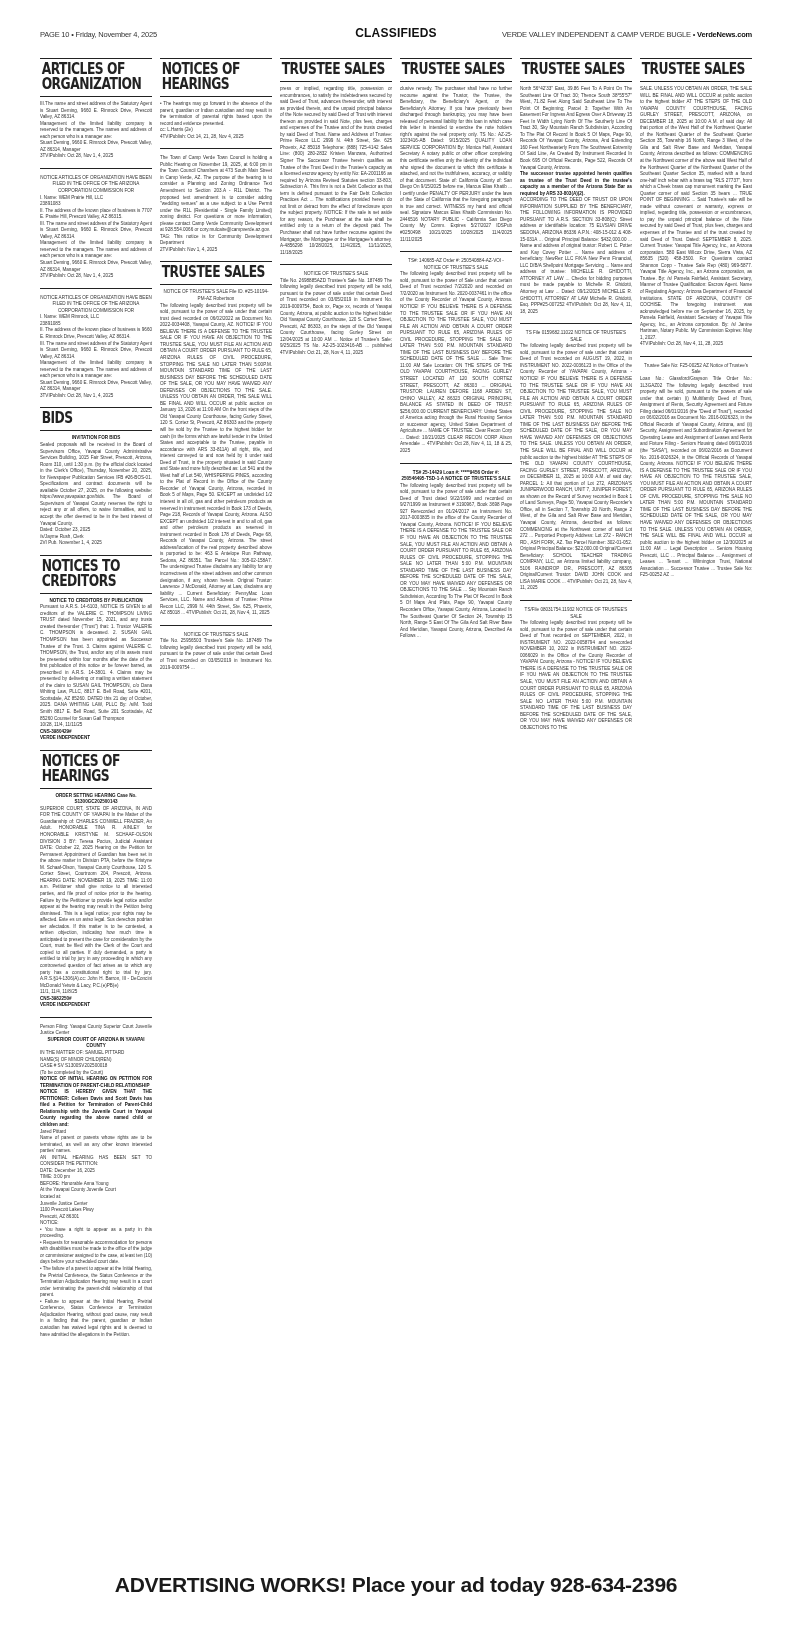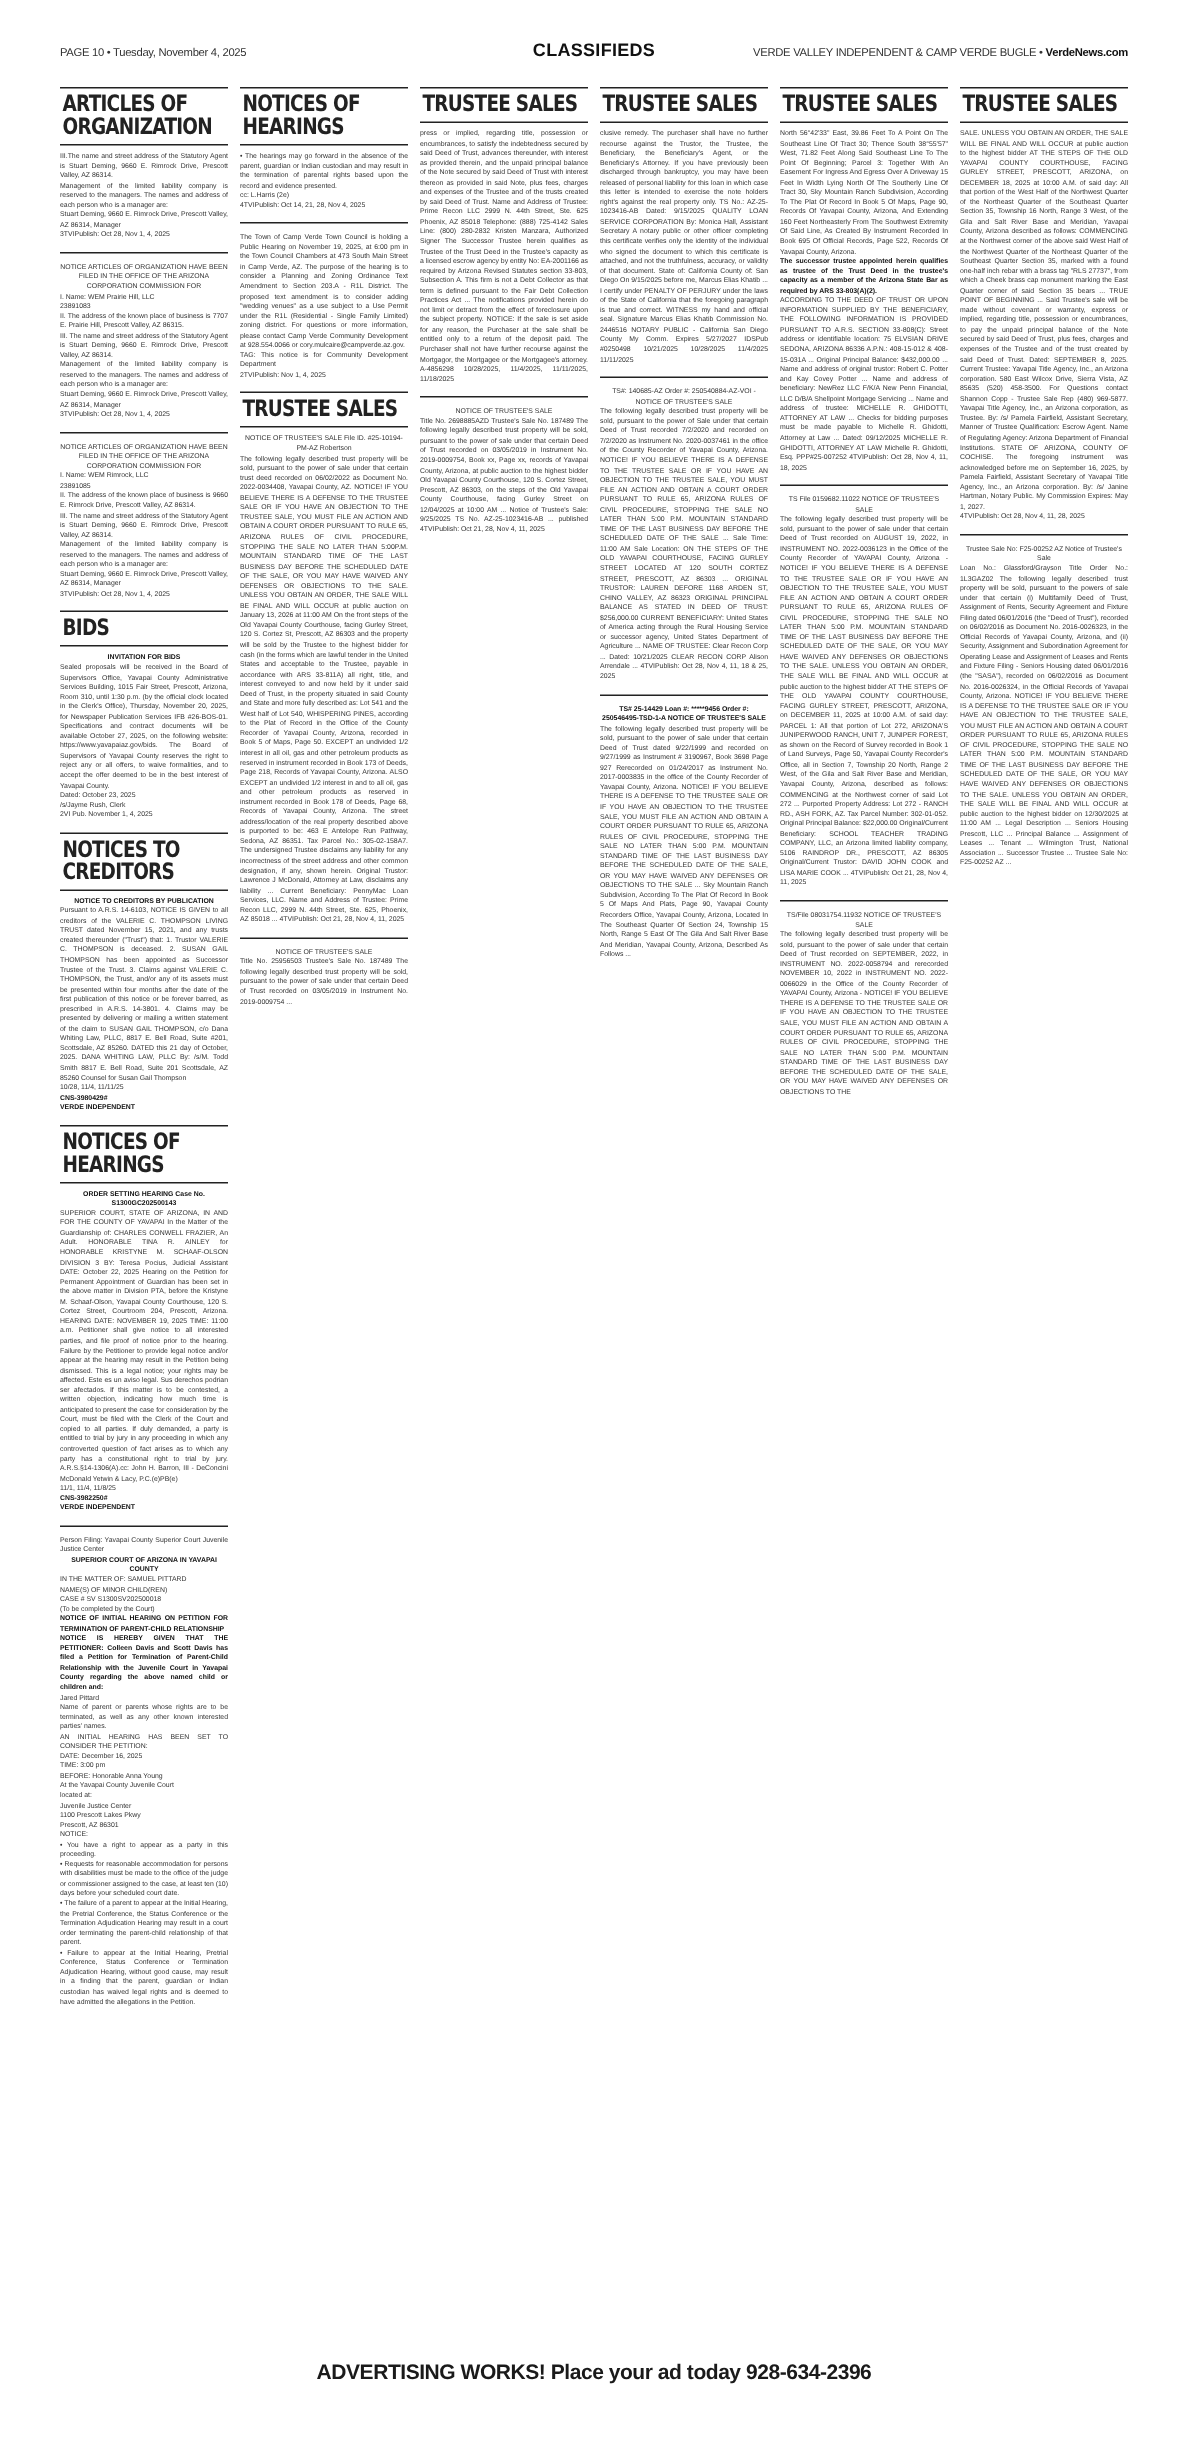--- a/index.html
+++ b/index.html
@@ -10,27 +10,27 @@
   .mh-right{position:absolute;right:0;top:4px;letter-spacing:-0.2px;}
   .mh-right b{color:#111;}
   .cols{position:absolute;top:58px;left:40px;width:712px;height:1520px;}
   .col{position:absolute;top:0;width:112px;height:1520px;overflow:hidden;}
   .hdr{border-top:1.5px solid #222;border-bottom:1px solid #222;font-family:"DejaVu Sans",sans-serif;font-weight:bold;font-size:15px;line-height:15px;color:#222;padding:3px 0 4px 2px;margin-bottom:4px;letter-spacing:-0.6px;transform:scaleX(0.82);transform-origin:left;width:122%;}
   .notice{font-size:4.6px;line-height:6.55px;text-align:justify;color:#333;}
   .notice p{margin:0;}
   .notice .c{text-align:center;}
   .notice .b{font-weight:bold;color:#111;}
   .sep{border-top:1px solid #222;margin:8px 0 6px 0;}
-  .footer-banner{position:absolute;top:1573px;left:0;right:0;text-align:center;font-weight:bold;font-size:14px;color:#1a1a1a;letter-spacing:-0.3px;}
+  .footer-banner{position:absolute;top:1573px;left:0;right:0;text-align:center;font-weight:bold;font-size:21px;color:#1a1a1a;letter-spacing:-0.3px;}
 </style>
 </head>
 <body>
 
 <div class="masthead">
-  <span class="mh-left">PAGE 10 • Tuesday, November 4, 2025</span>
+  <span class="mh-left">PAGE 10 • Friday, November 4, 2025</span>
   <span class="mh-center">CLASSIFIEDS</span>
   <span class="mh-right"><span>VERDE VALLEY INDEPENDENT &amp; CAMP VERDE BUGLE • </span><b>VerdeNews.com</b></span>
 </div>
 
 <div class="cols">
 
   <div class="col" style="left:0">
     <div class="hdr">ARTICLES OF ORGANIZATION</div>
     <div class="notice">
       <p>III.The name and street address of the Statutory Agent is Stuart Deming, 9660 E. Rimrock Drive, Prescott Valley, AZ 86314.</p>

